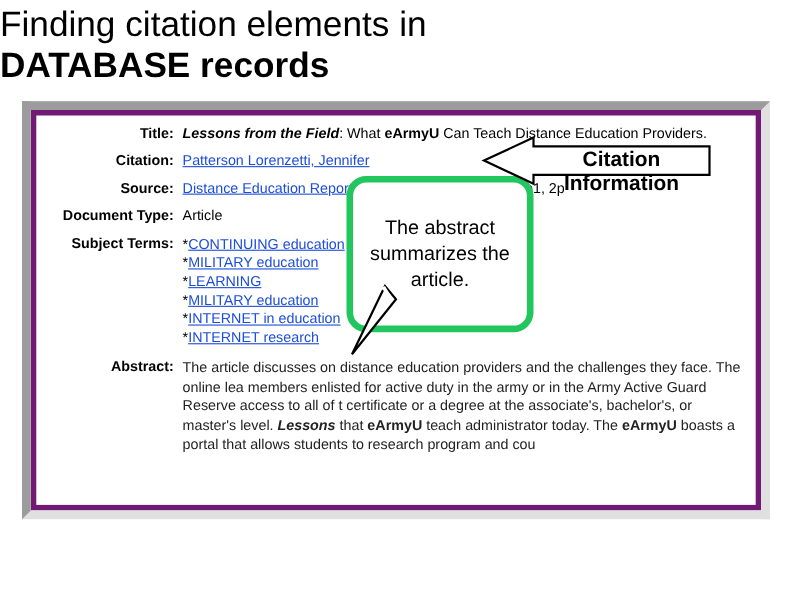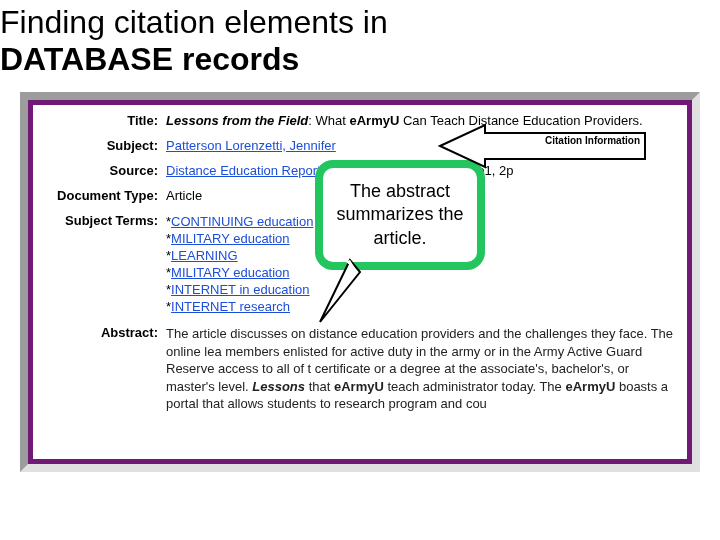--- a/index.html
+++ b/index.html
@@ -102,22 +102,22 @@
     font-size: 13px;
     color: #222;
     line-height: 1.35;
   }
   
   .bubble {
     position: absolute;
     left: 315px;
     top: 160px;
     width: 170px;
-    height: 110px;
-    border: 8px solid #22c55e;
+    height: 142px;
+    border: 6px solid #22c55e;
     border-radius: 18px;
     background: #fff;
     box-sizing: border-box;
     display: flex;
     align-items: center;
     justify-content: center;
     text-align: center;
     font-size: 18px;
     padding: 6px 10px;
     line-height: 1.3;
@@ -136,23 +136,23 @@
     top: 125px;
     width: 200px;
     height: 42px;
   }
   .arrow-box svg { overflow: visible; }
   .arrow-label {
     position: absolute;
     left: 50px;
     top: 10px;
     width: 150px;
-    font-size: 10px;
-    font-weight: bold;
-    text-align: right;
+    font-size: 19px;
+    font-weight: bold;
+    text-align: center;
   }
   .spacer { height: 6px; }
 </style>
 </head>
 <body>
 
 <div class="slide">
 
   <div class="heading">
     <span>Finding citation elements in</span><br>
@@ -167,21 +167,21 @@
         <div class="row">
           <div class="label">Title:</div>
           <div class="val">
             <span class="title-italic">Lessons from the Field</span><span>: What </span><b>eArmyU</b><span> Can Teach Distance Education Providers.</span>
           </div>
         </div>
 
         <div class="spacer"></div>
 
         <div class="row">
-          <div class="label">Subject:</div>
+          <div class="label">Citation:</div>
           <div class="val">
             <a class="link">Patterson Lorenzetti, Jennifer</a>
           </div>
         </div>
 
         <div class="spacer"></div>
 
         <div class="row">
           <div class="label">Source:</div>
           <div class="val">

